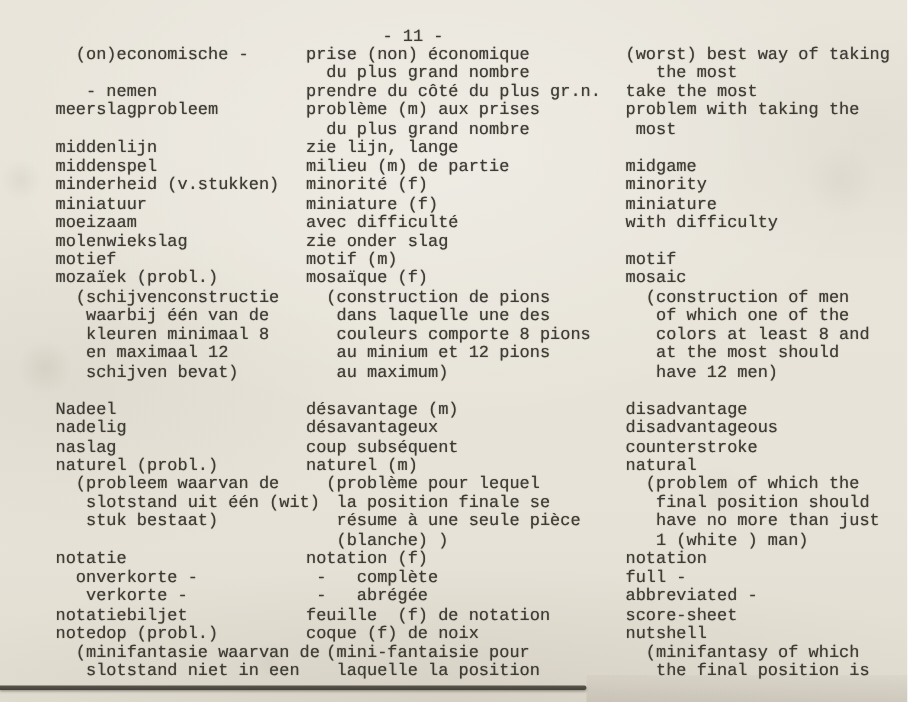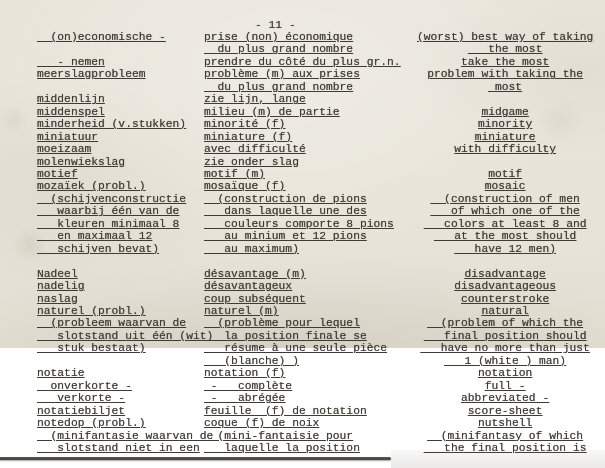--- a/index.html
+++ b/index.html
@@ -5,21 +5,21 @@
   html, body {
     margin: 0;
     padding: 0;
     width: 605px;
     height: 468px;
     overflow: hidden;
   }
   .page {
     position: relative;
     width: 605px;
-    height: 348px;
+    height: 468px;
     background:
       radial-gradient(ellipse 420px 260px at 48% 22%, rgba(255,255,255,0.28), rgba(255,255,255,0) 70%),
       radial-gradient(ellipse 300px 160px at 8% 55%, rgba(125,115,95,0.07), rgba(125,115,95,0) 70%),
       radial-gradient(ellipse 260px 120px at 96% 20%, rgba(130,120,100,0.06), rgba(130,120,100,0) 70%),
       radial-gradient(ellipse 500px 120px at 50% 100%, rgba(110,102,85,0.10), rgba(110,102,85,0) 75%),
       linear-gradient(#e9e5db, #e7e3d8 70%, #e2ddd1);
     font-family: "Liberation Mono", "DejaVu Sans Mono", monospace;
     font-size: 11.3px;
     line-height: 12.45px;
     color: #3e3c35;
@@ -36,25 +36,24 @@
       radial-gradient(circle 18px at 180px 440px, rgba(120,110,90,0.06), rgba(120,110,90,0) 70%);
   }
   pre.col {
     position: absolute;
     top: 31px;
     margin: 0;
     white-space: pre;
     font: inherit;
     letter-spacing: 0;
     text-shadow: 0 0 0.7px rgba(52,49,43,0.65);
-    text-decoration: underline;
   }
   .col-dutch   { left: 37px; }
   .col-french  { left: 204px; }
-  .col-english { left: 417px; text-align: center; }
+  .col-english { left: 417px; }
   .page-number {
     position: absolute;
     left: 255px;
     top: 19px;
     white-space: pre;
     text-shadow: 0 0 0.7px rgba(52,49,43,0.65);
   }
   .bottom-rule {
     position: absolute;
     left: 0;

